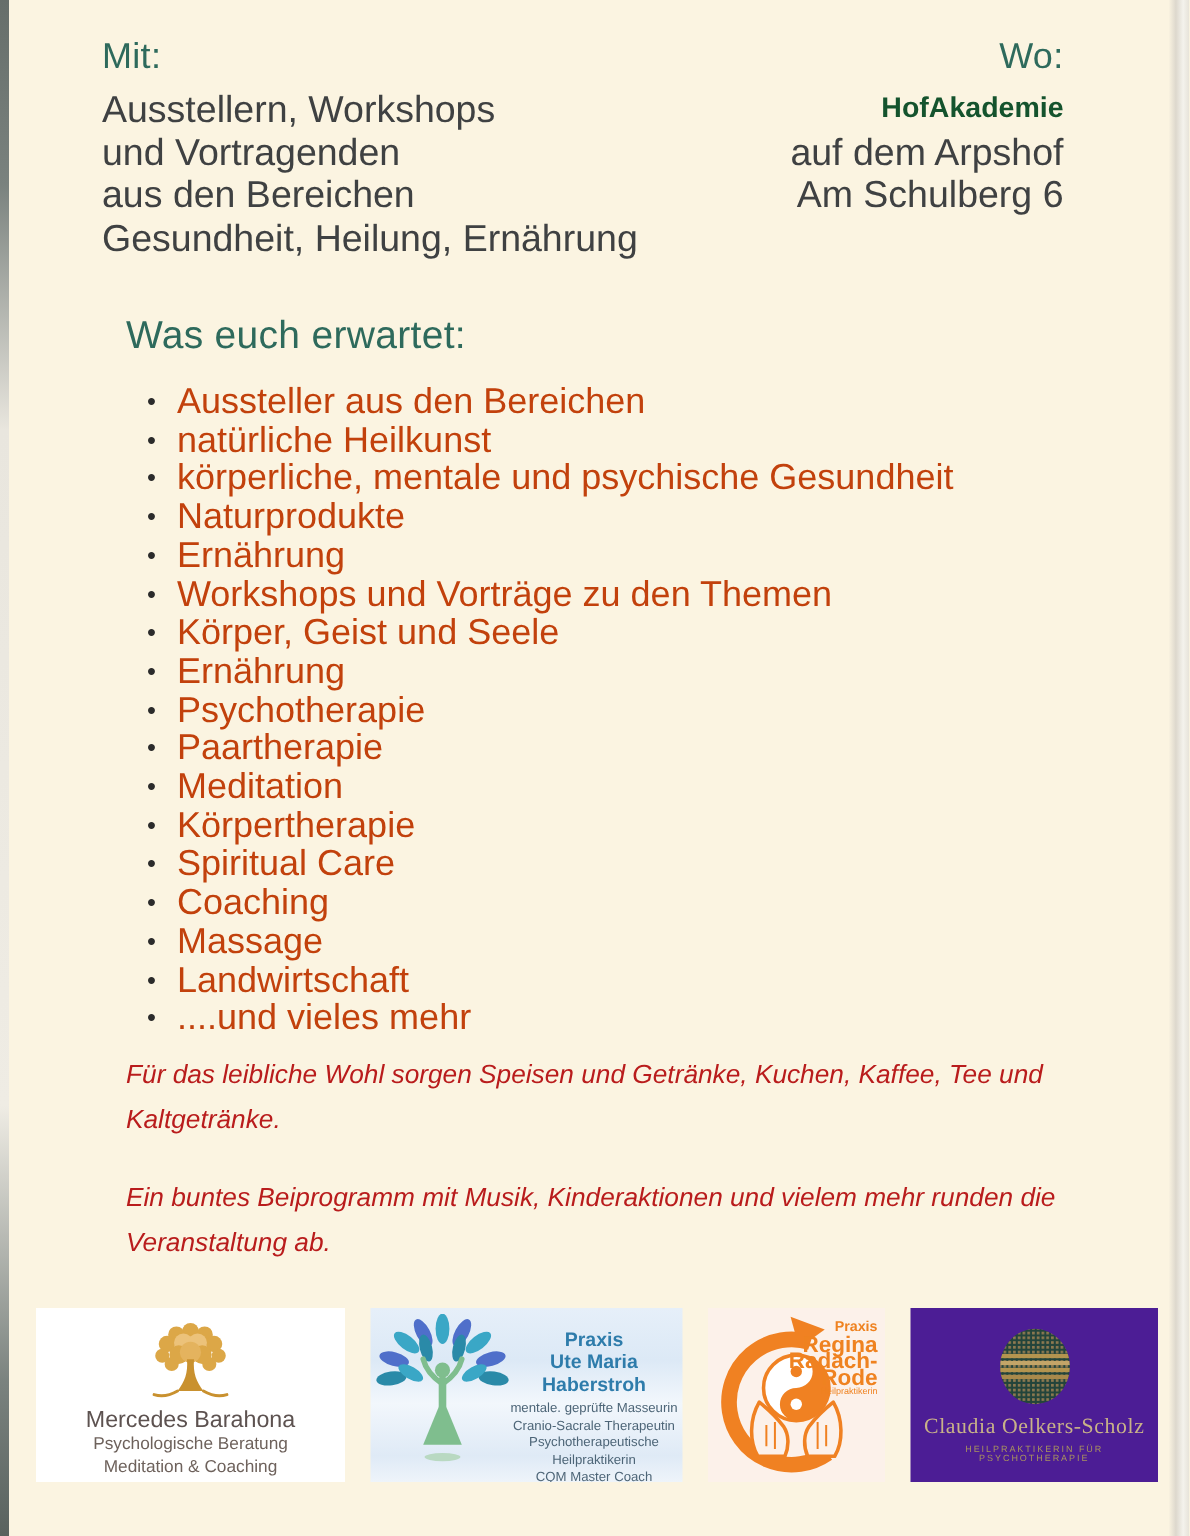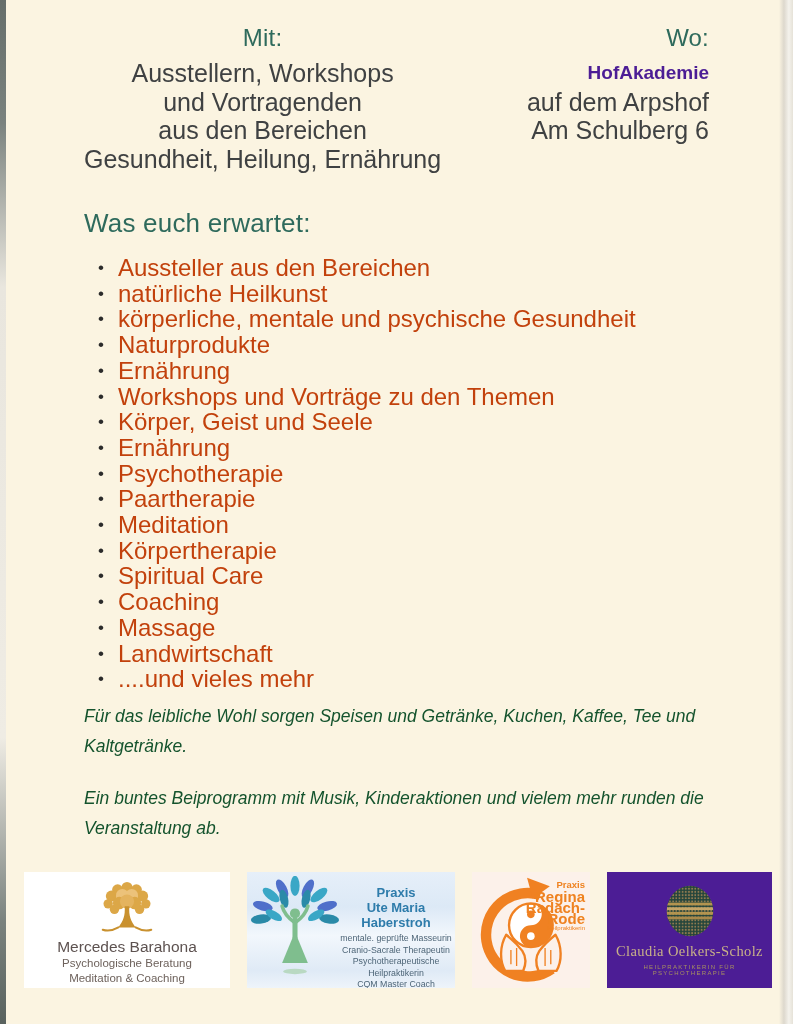--- a/index.html
+++ b/index.html
@@ -14,43 +14,43 @@
   
   .edge-left {
     position:absolute; left:0; top:0; width:6px; height:1024px;
     background:linear-gradient(180deg,#666e6a 0%,#7a827e 12%,#e9e6de 28%,#efece4 72%,#7a827e 90%,#59625e 100%);
   }
   .edge-right {
     position:absolute; right:0; top:0; width:14px; height:1024px;
     background:linear-gradient(90deg, rgba(0,0,0,0) 0%, #ddd8cd 35%, #f4f2ec 70%, #e6e2d8 100%);
   }
 
-  .mit-block { position:absolute; left:84px; top:24px;text-align:center; }
+  .mit-block { position:absolute; left:68px; top:24px; }
   .wo-block  { position:absolute; right:84px; top:24px; text-align:right; }
   .green-h   { font-size:24px; font-weight:500; color:#2e6a5c; margin-bottom:7px; letter-spacing:.2px; }
   .info-line { font-size:25px; line-height:28.7px; color:#3f4142; }
-  .org-line  { font-size:19px; line-height:28.7px; font-weight:700; color:#4c1d95; }
+  .org-line  { font-size:19px; line-height:28.7px; font-weight:700; color:#14532d; }
 
   .expect-heading {
     position:absolute; left:84px; top:208px;
     font-size:26px; font-weight:500; color:#2e6a5c; letter-spacing:.2px;
   }
 
   .expect-list { position:absolute; left:84px; top:255px; list-style:none; }
   .expect-list li {
     position:relative; padding-left:34px;
     font-size:24px; line-height:25.7px; color:#c2410c;
   }
   .expect-list li::before {
     content:"•"; position:absolute; left:14px; top:0;
     font-size:17px; color:#2b2b2b;
   }
 
   .para { position:absolute; left:84px; font-style:italic; }
-  .para .pline { font-size:17.5px; line-height:30px; color:#14532d; }
+  .para .pline { font-size:17.5px; line-height:30px; color:#b91c1c; }
   .para1 { top:701px; }
   .para2 { top:783px; }
 
   
   .logos { position:absolute; left:24px; top:872px; height:116px; display:flex; gap:17px; }
   .card  { height:116px; position:relative; overflow:hidden; }
 
   .card1 { width:206px; background:#ffffff; text-align:center; padding-top:6px; }
   .card1 svg { display:block; margin:0 auto; }
   .c1-name { font-size:15.5px; color:#5d5250; margin-top:2px; }

